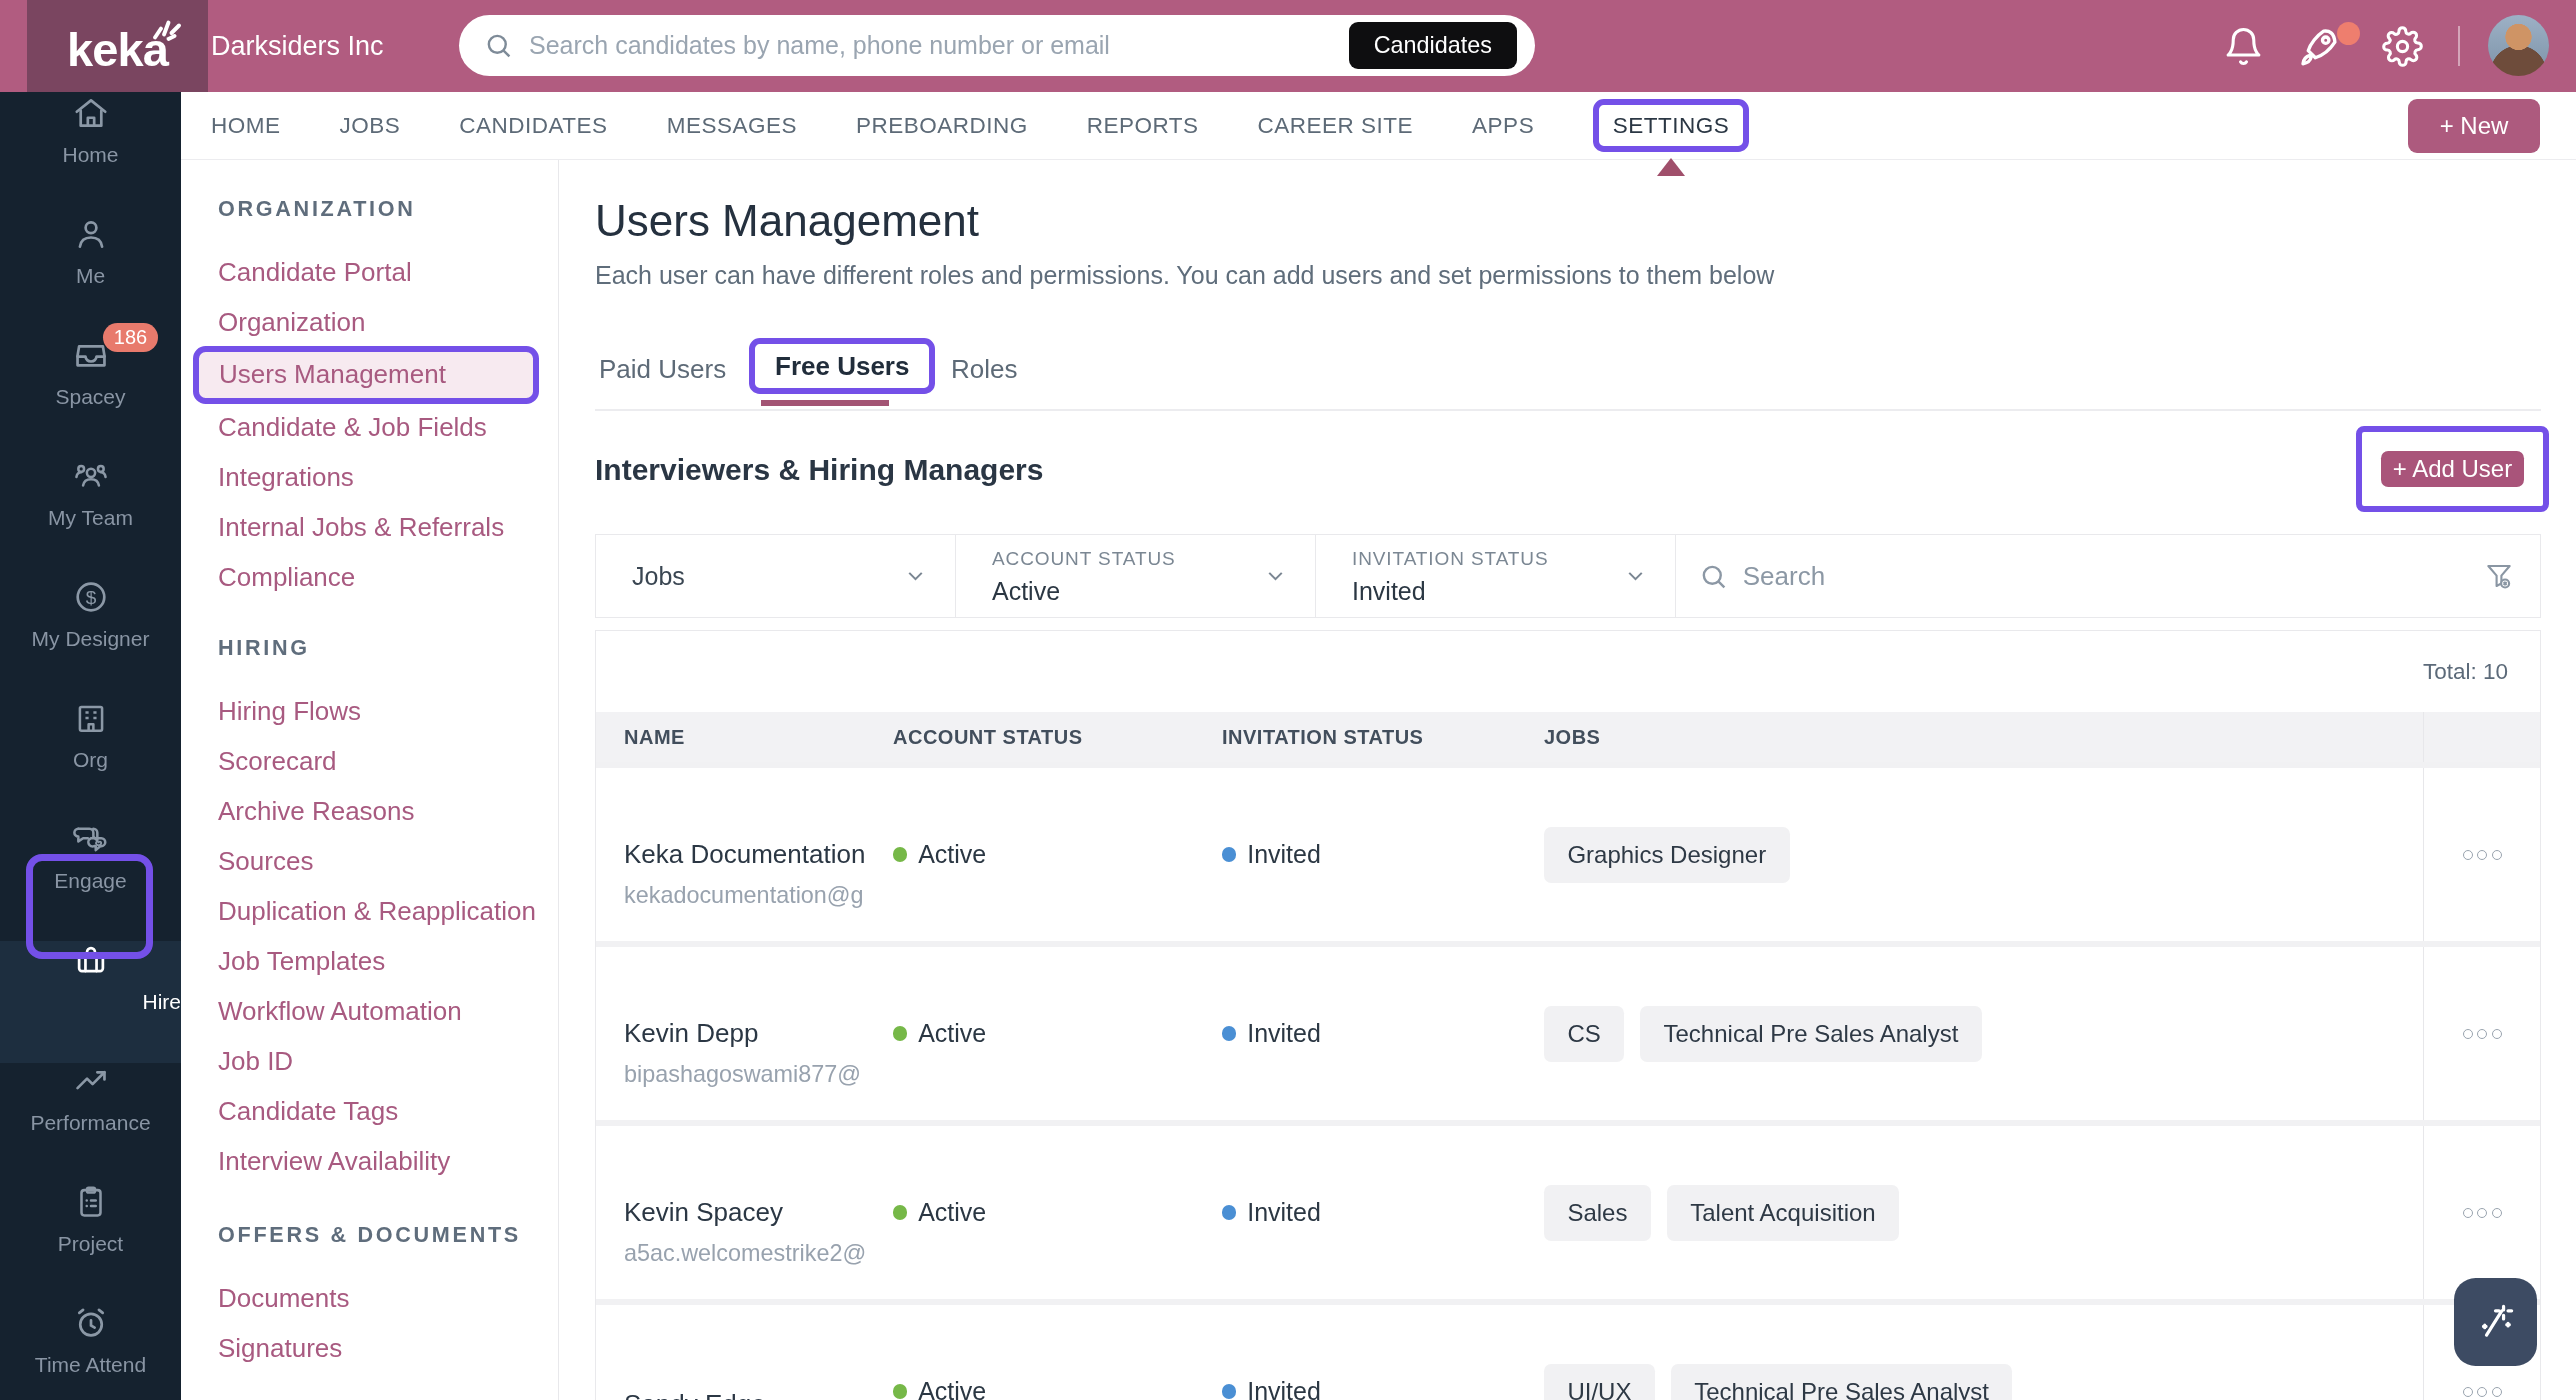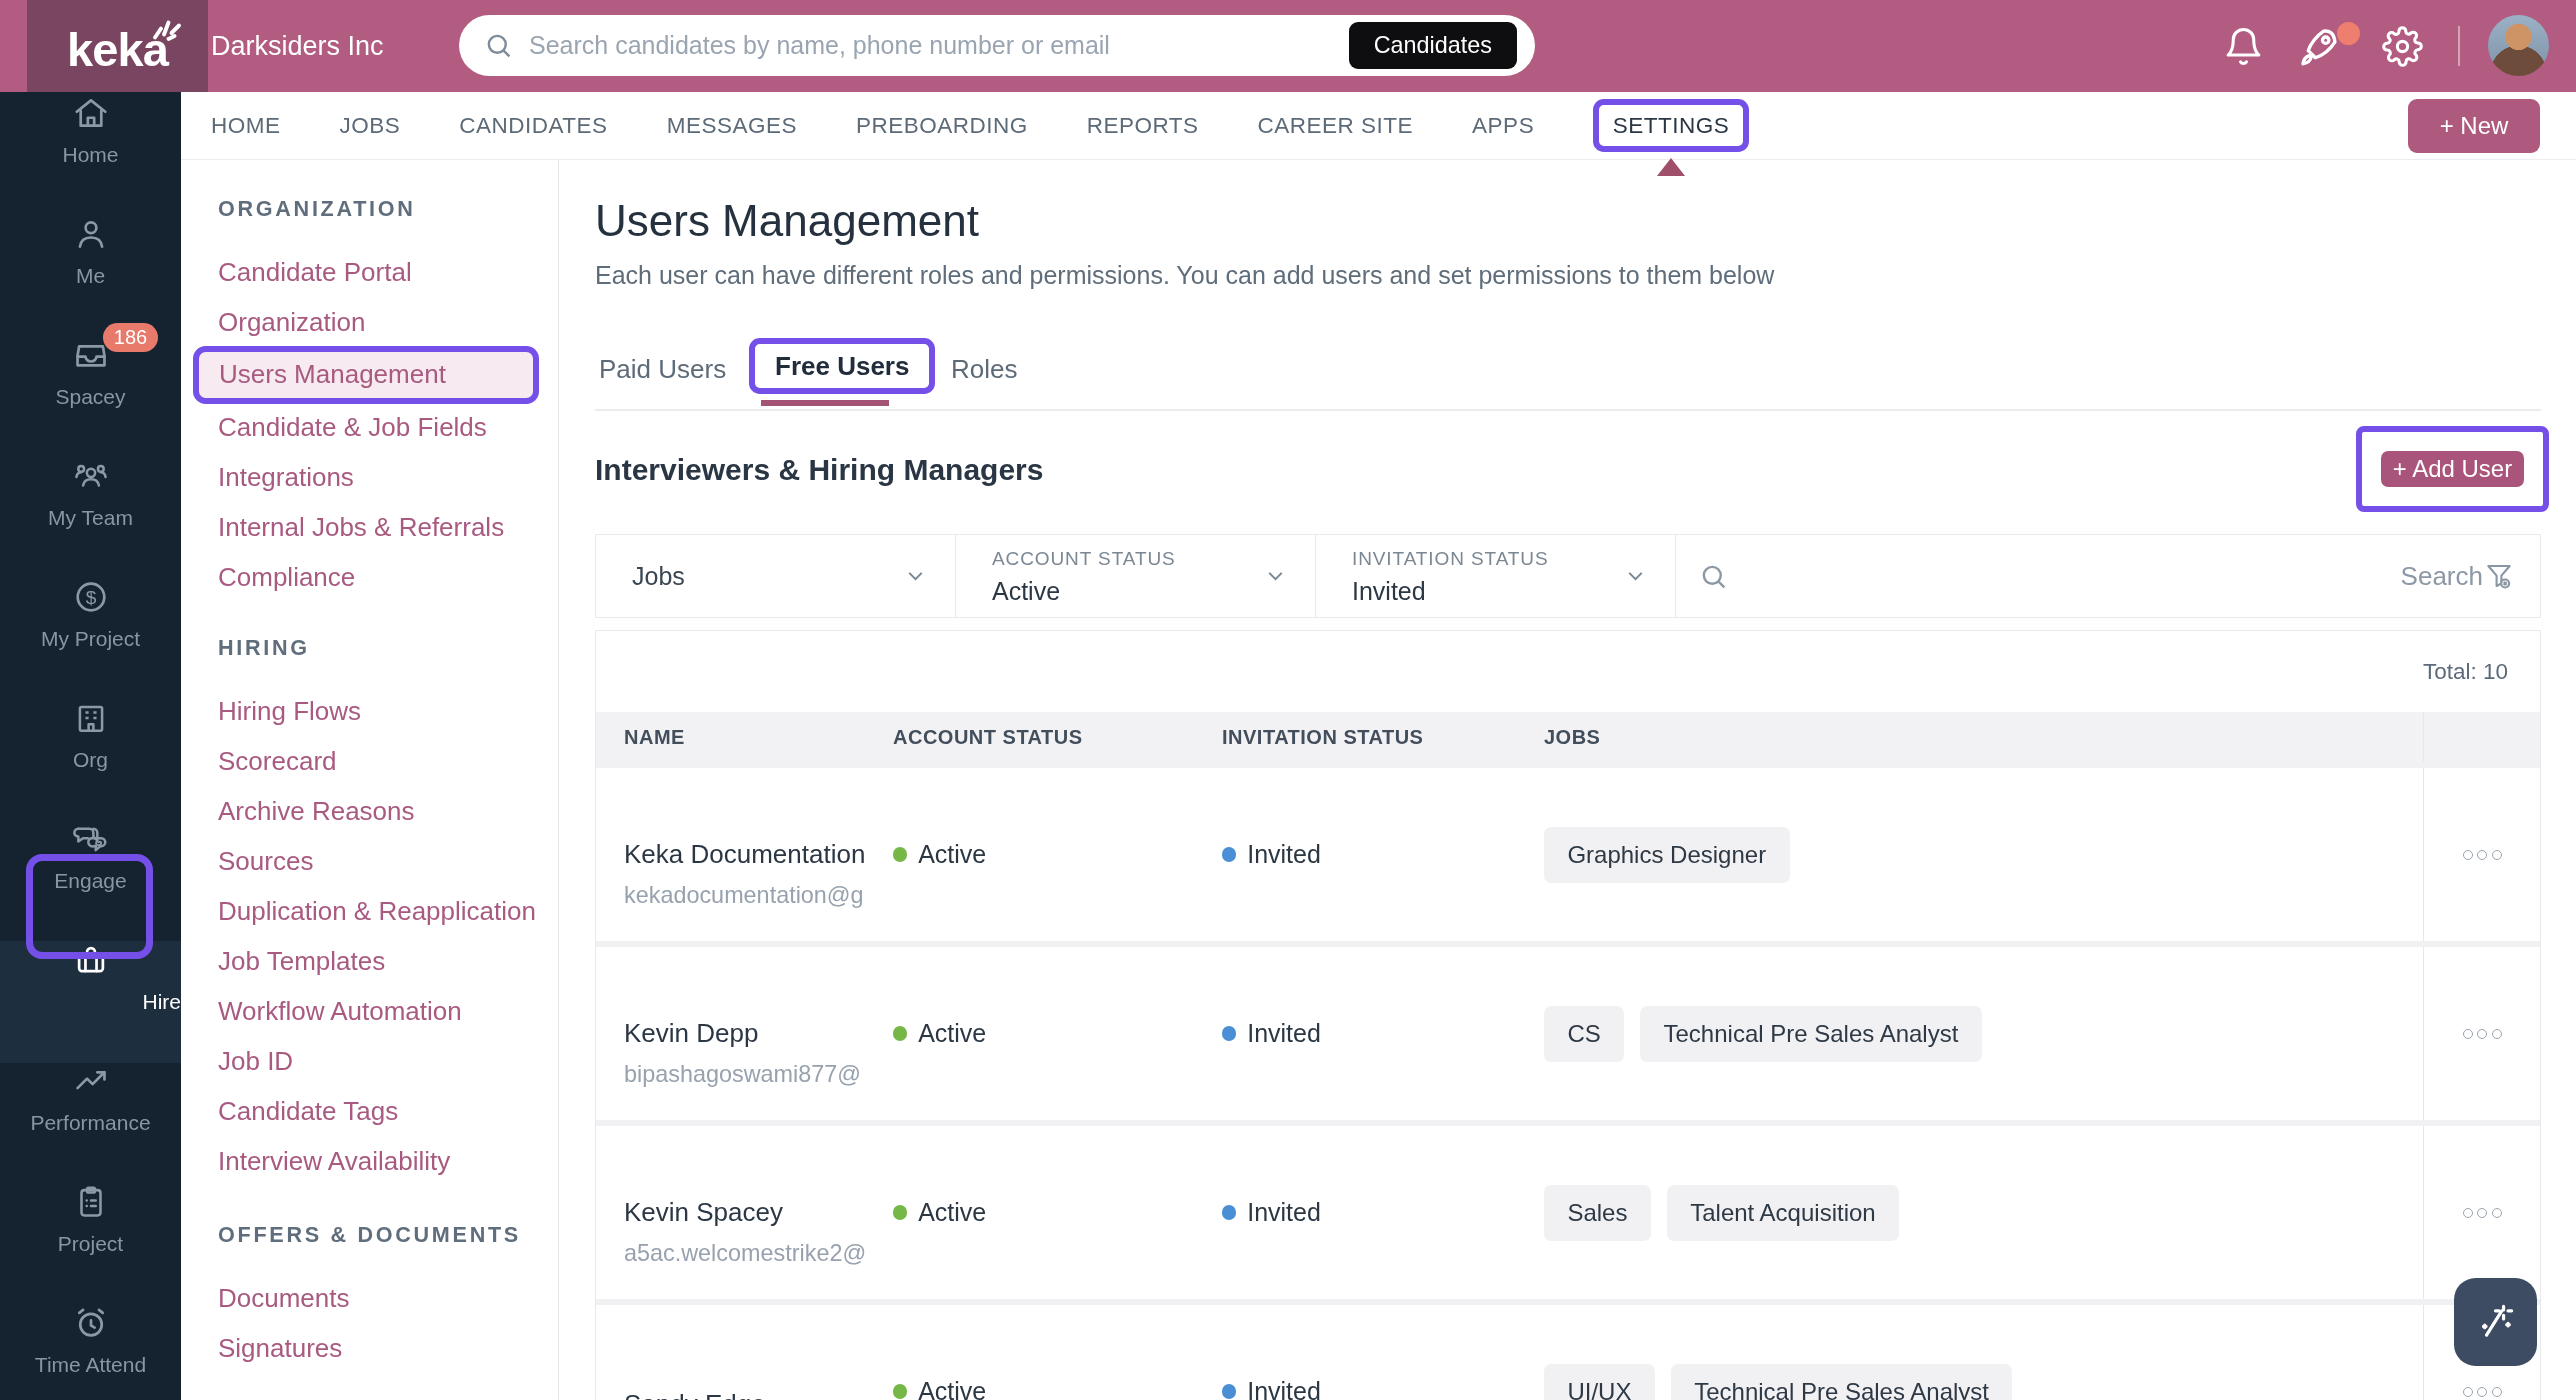--- a/index.html
+++ b/index.html
@@ -92,21 +92,21 @@
     border:1.8px solid #e9e9ec; display:flex; }
   .fcell { position:relative; border-right:1.8px solid #e9e9ec; }
   .fcell.c1 { width:360px; } .fcell.c2 { width:360px; } .fcell.c3 { width:360px; }
   .fcell.c4 { flex:1; border-right:none; display:flex; align-items:center; padding-left:23.4px; }
   .f-simple { position:absolute; left:36px; top:0; height:100%; display:flex; align-items:center;
     font-size:25px; color:#3a4652; }
   .f-label { position:absolute; left:36px; top:12.6px; font-size:19px; letter-spacing:0.9px; color:#7b8793; }
   .f-value { position:absolute; left:36px; bottom:10.8px; font-size:25px; color:#2b3743; }
   .f-chevron { position:absolute; right:27px; top:50%; transform:translateY(-50%); color:#7b8793; }
   .fsearch-input { border:none; outline:none; font-size:26px; color:#8b5cf6; margin-left:14.4px; flex:1;
-    font-family:inherit; background:transparent;text-align:right; }
+    font-family:inherit; background:transparent; }
   .fsearch-input::placeholder { color:#8c98a5; }
   .funnel { margin-right:25px; color:#8a96a3; }
 
   
   .tablebox { position:absolute; left:36px; top:470px; width:1946px; border:1.8px solid #e9e9ec;
     border-bottom:none; background:#fff; }
   .total-row { height:81px; position:relative; }
   .total-label { position:absolute; right:32px; top:50%; transform:translateY(-50%); font-size:22.5px; color:#5c6a79; }
   .thead { height:50px; background:#f2f2f4; display:flex; align-items:center; font-size:20px;
     font-weight:600; letter-spacing:0.5px; color:#424e5c; }
@@ -220,21 +220,21 @@
         <path d="M21.2 12.6c-.3-1.8-1.4-2.8-3-2.9"></path>
     </svg>
     <div class="rail-label">My Team</div>
   </div>
 
   <div class="rail-item">
     <svg width="38" height="38" viewBox="0 0 24 24" fill="none" stroke="currentColor" stroke-width="1.7">
       <circle cx="12" cy="12" r="8.4"></circle>
       <text x="12" y="16.4" text-anchor="middle" font-size="12" fill="currentColor" stroke="none" font-family="'Liberation Sans',sans-serif">$</text>
     </svg>
-    <div class="rail-label">My Project</div>
+    <div class="rail-label">My Designer</div>
   </div>
 
   <div class="rail-item">
     <svg width="38" height="38" viewBox="0 0 24 24" fill="none" stroke="currentColor" stroke-width="1.6" stroke-linejoin="round">
       <rect x="5" y="5" width="14" height="15" rx="1"></rect>
       <path d="M8.5 8.5h2M13.5 8.5h2M8.5 12h2M13.5 12h2"></path>
         <path d="M10.5 20v-4h3v4"></path>
     </svg>
     <div class="rail-label">Org</div>
   </div>

